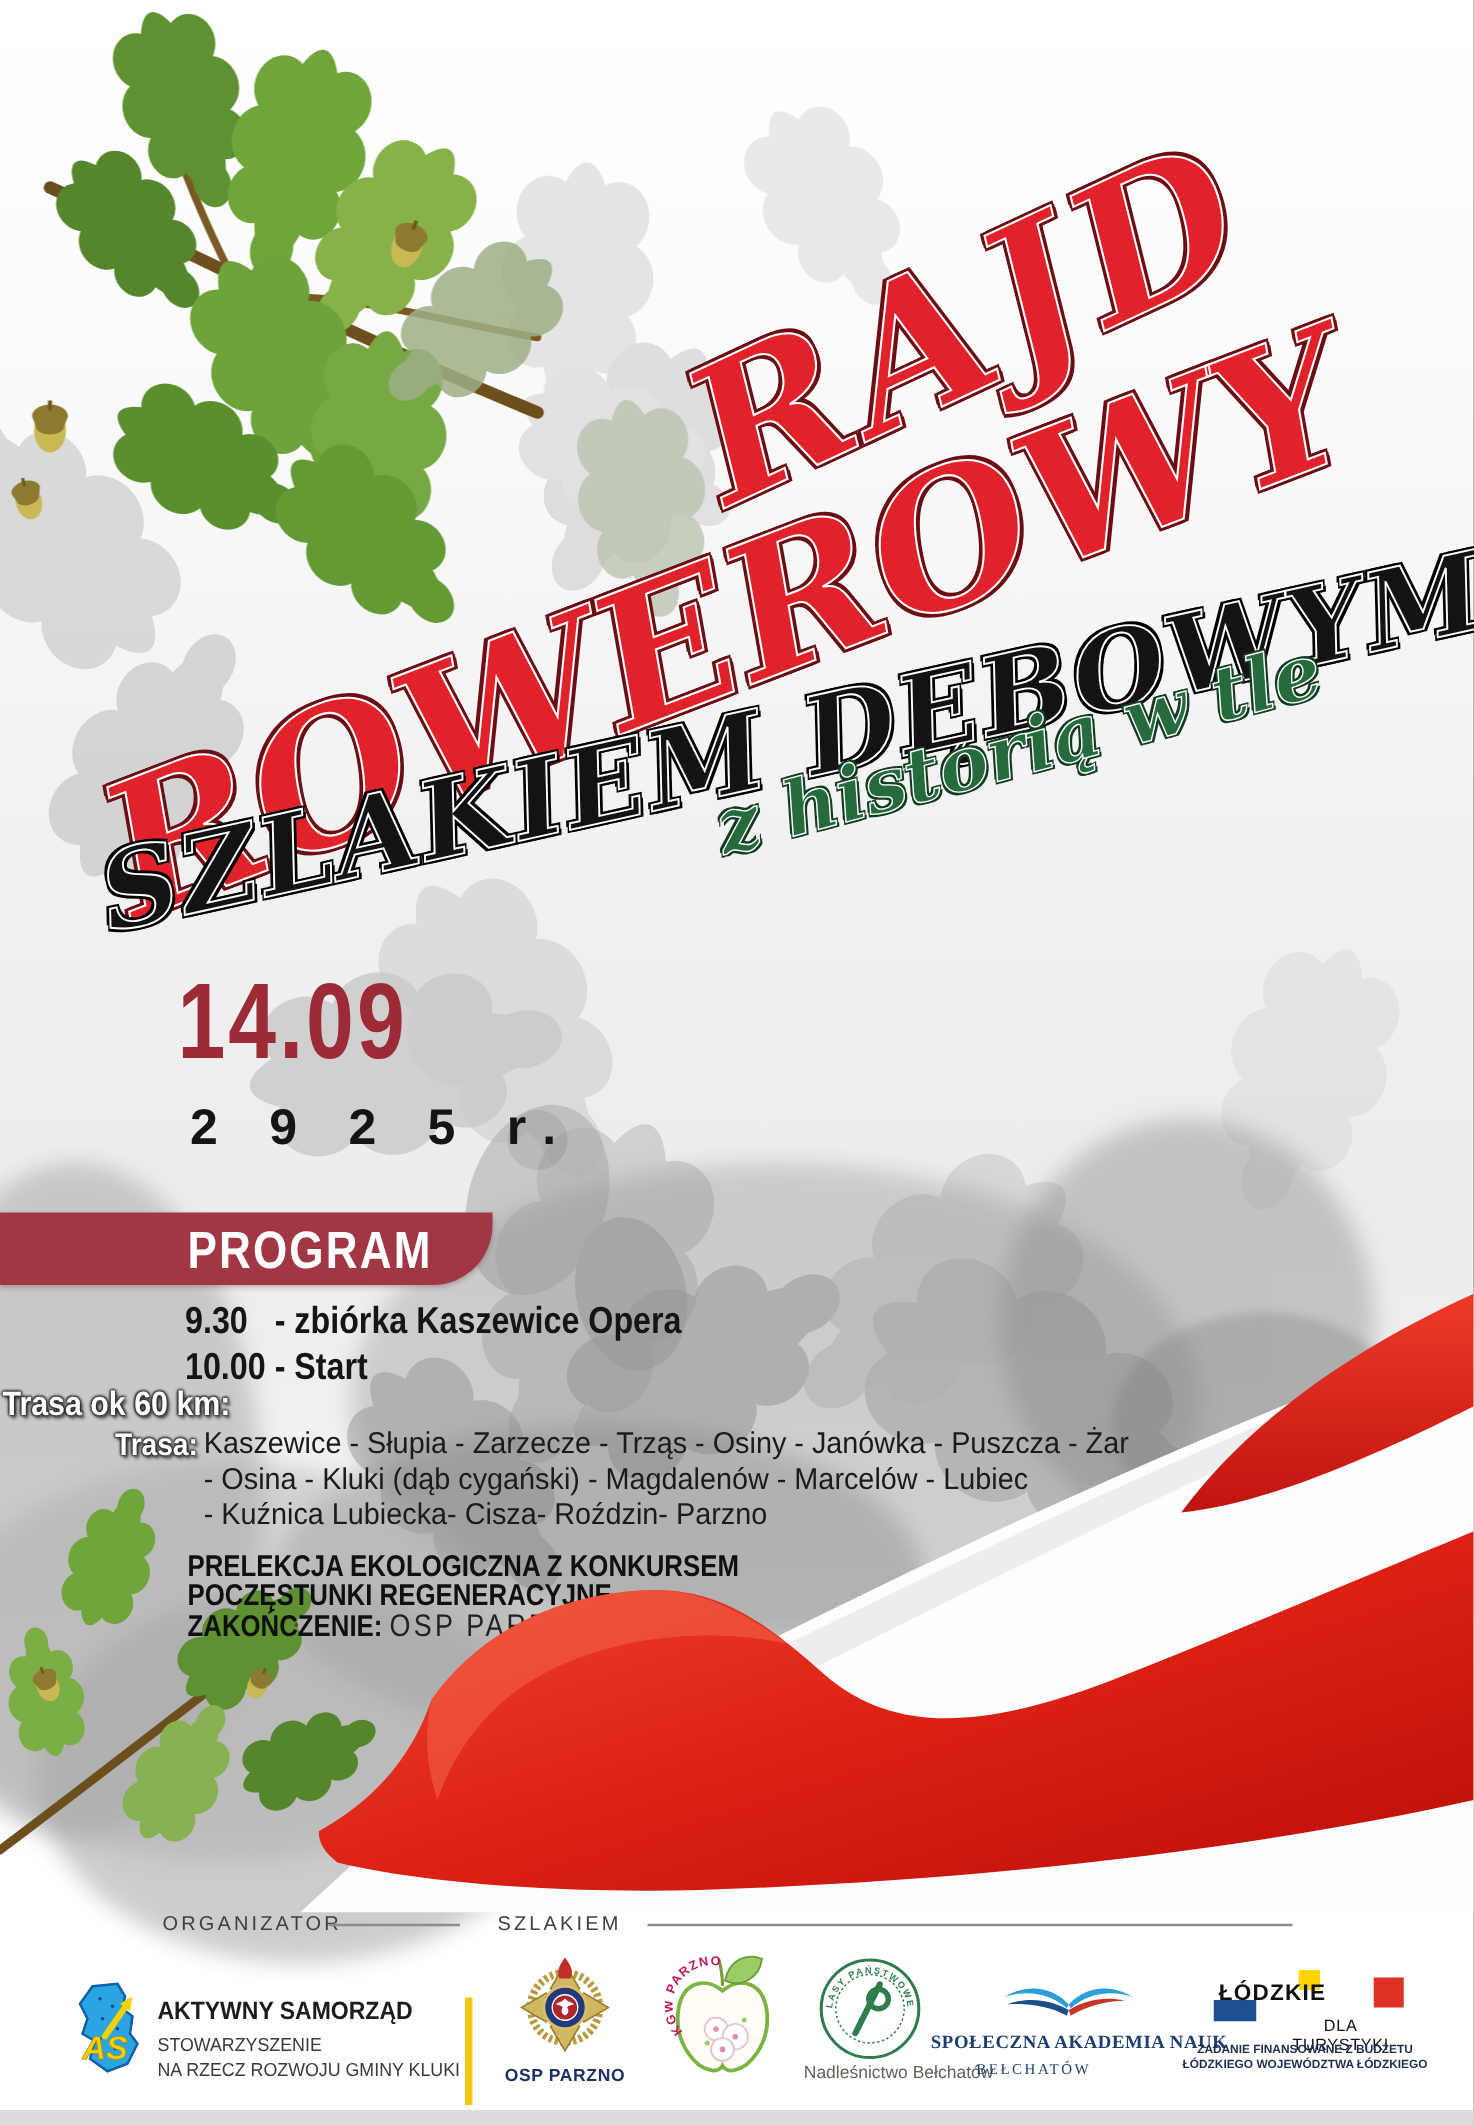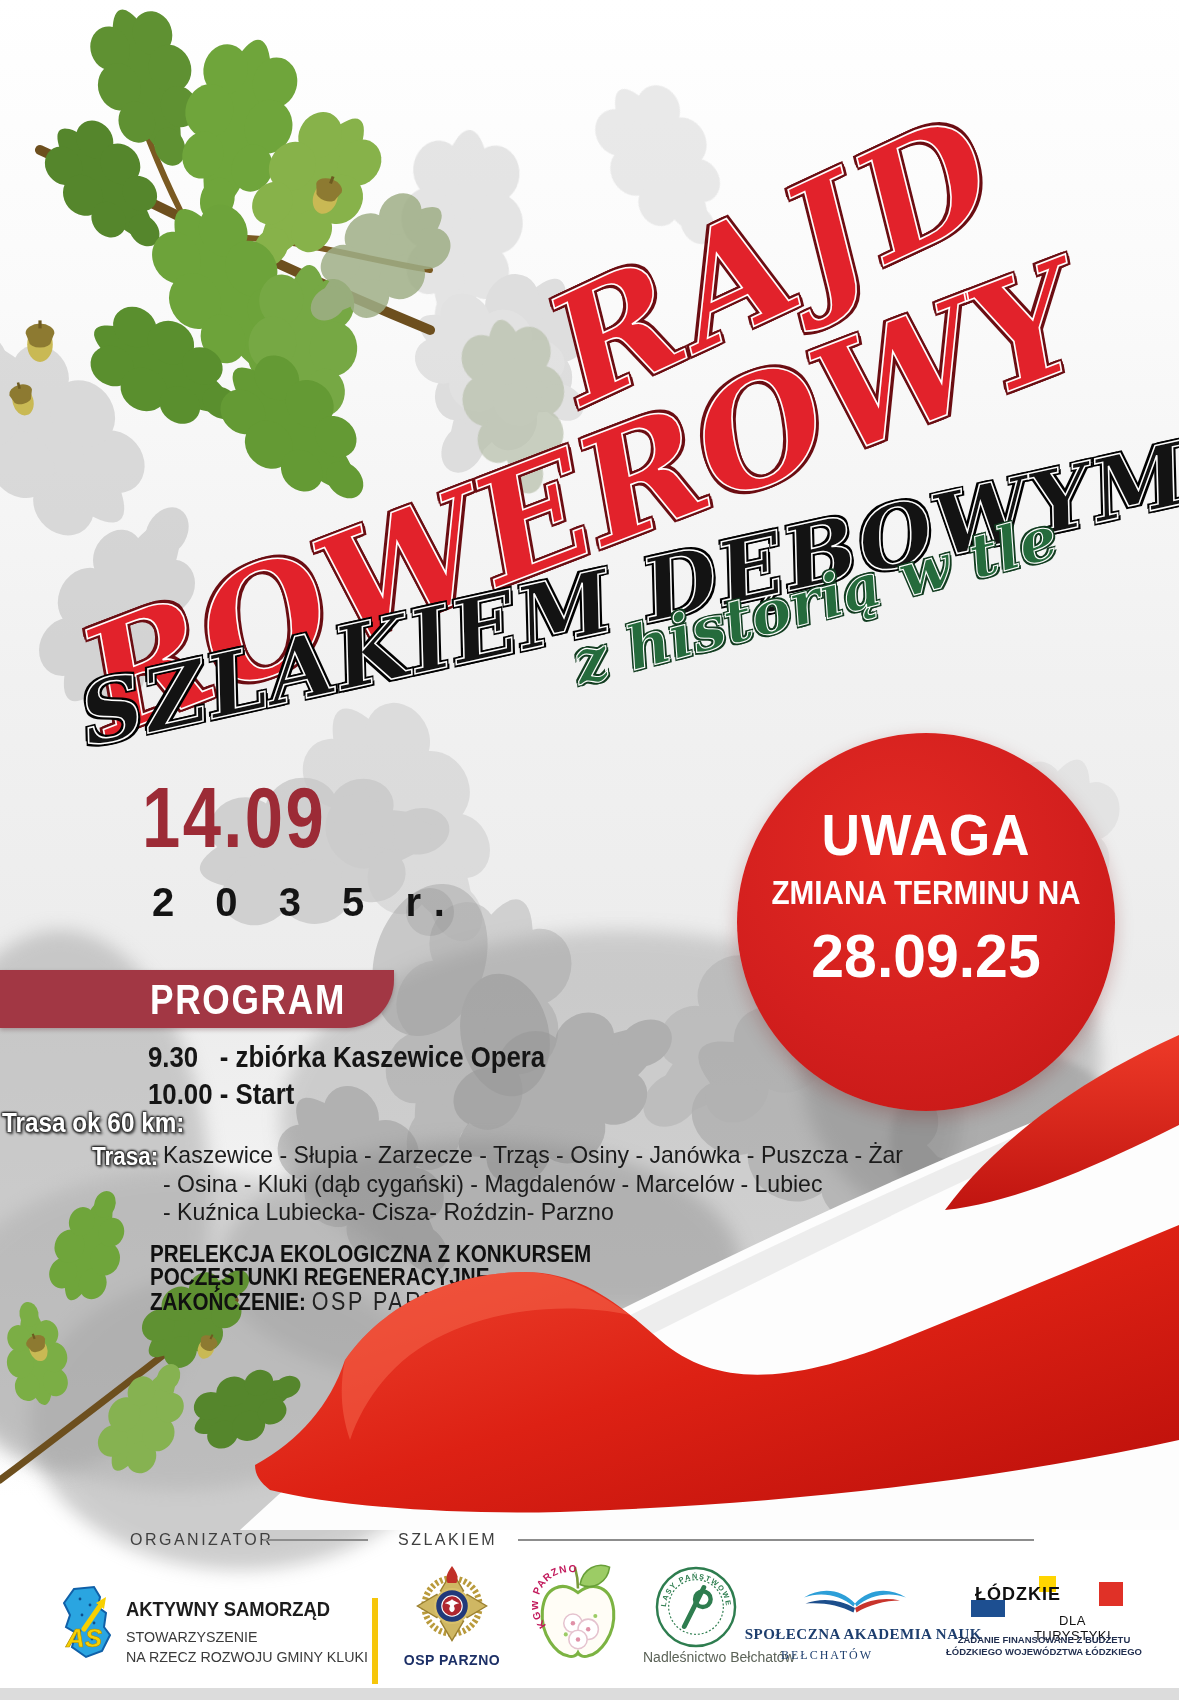--- a/index.html
+++ b/index.html
@@ -172,21 +172,21 @@
       <use href="#acorn2" transform="translate(210,1340) scale(1.0) rotate(25)"></use>
     </g>
   </svg>
 
   <div class="abs headline t-red" id="title-rajd">RAJD</div>
   <div class="abs headline t-red" id="title-rowerowy">ROWEROWY</div>
   <div class="abs headline t-black" id="subtitle">SZLAKIEM DĘBOWYM</div>
   <div class="abs headline t-green" id="tagline">z historią w tle</div>
 
   <div class="abs cond" id="date-day">14.09</div>
-  <div class="abs" id="date-year">2 0 3 5 r.</div>
+  <div class="abs" id="date-year">2 9 2 5 r.</div>
 
   <div class="abs" id="program-banner">
     <span class="txt">PROGRAM</span>
   </div>
   <div class="abs cond progitem" id="program-item-1">9.30&nbsp;&nbsp; - zbiórka Kaszewice Opera</div>
   <div class="abs cond progitem" id="program-item-2">10.00 - Start</div>
 
   <div class="abs cond whitelabel" id="route-length">Trasa ok 60 km:</div>
   <div class="abs cond whitelabel" id="route-label">Trasa:</div>
   <div class="abs" id="route-block">
@@ -195,25 +195,20 @@
     <div>- Kuźnica Lubiecka- Cisza- Roździn- Parzno</div>
   </div>
 
   <div class="abs cond extras" id="extras-1">PRELEKCJA EKOLOGICZNA Z KONKURSEM</div>
   <div class="abs cond extras" id="extras-2">POCZĘSTUNKI REGENERACYJNE</div>
   <div class="abs cond extras" id="closing">
     <span>ZAKOŃCZENIE:</span>
     <span class="val">OSP PARZNO</span>
   </div>
 
-  <div class="abs" id="notice">
-    <div class="l1">UWAGA</div>
-    <div class="l2">ZMIANA TERMINU NA</div>
-    <div class="l3">28.09.25</div>
-  </div>
 
   <svg class="abs" style="left:0;top:1010px;" width="1179" height="520" viewBox="0 0 1179 520">
     <defs>
       <linearGradient id="redGrad" x1="0" y1="0" x2="1" y2="1">
         <stop offset="0" stop-color="#f04a33"></stop>
         <stop offset=".5" stop-color="#dd2114"></stop>
         <stop offset="1" stop-color="#b90e0a"></stop>
       </linearGradient>
       <linearGradient id="redGrad2" x1="0" y1="0" x2="0" y2="1">
         <stop offset="0" stop-color="#ee3a28"></stop>

